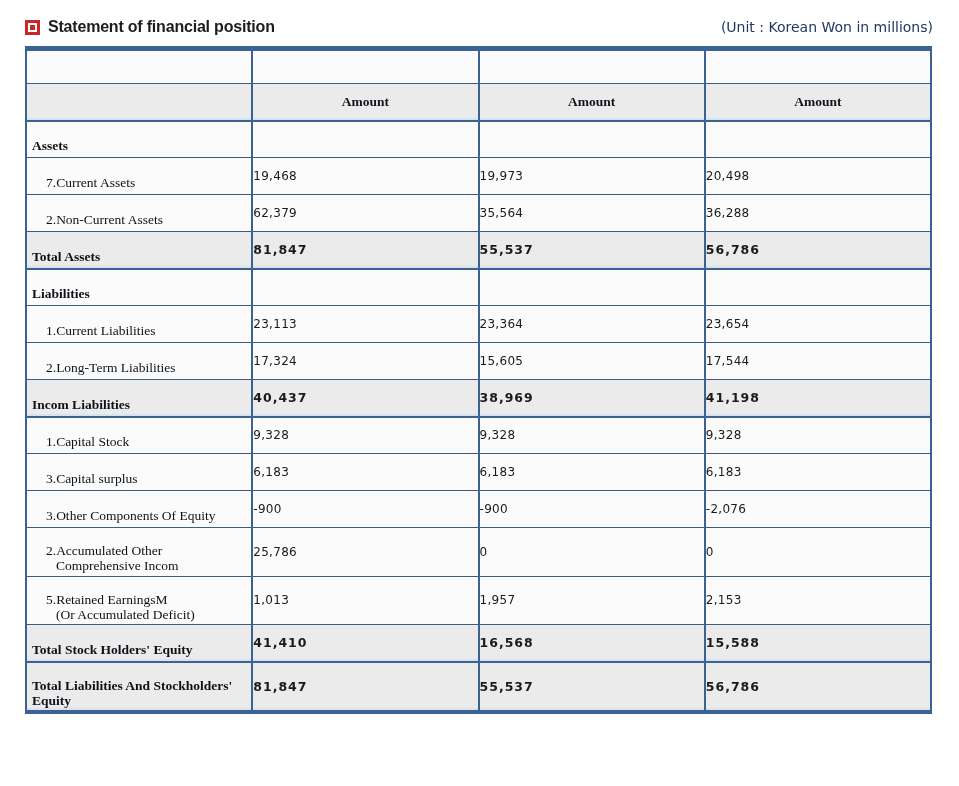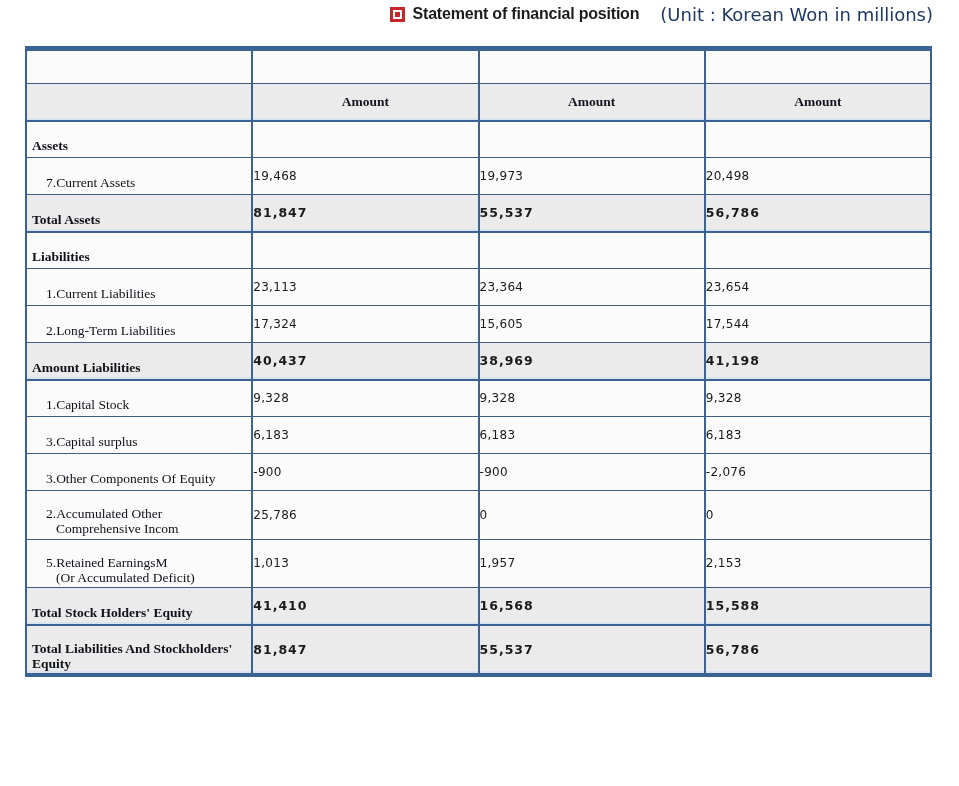--- a/index.html
+++ b/index.html
@@ -4,39 +4,39 @@
 <style>
   * { margin:0; padding:0; box-sizing:border-box; }
   html,body { background:#ffffff; }
   body {
     width:959px; height:786px; position:relative; overflow:hidden;
     font-family:"Liberation Serif", serif;
   }
 
   
   .header-bar {
-    position:absolute; left:25px; top:3px; width:908px; height:22px;
-    display:flex; justify-content:flex-end; align-items:center;
+    position:absolute; left:25px; top:16px; width:908px; height:22px;
+    display:flex; justify-content:space-between; align-items:center;
   }
   .title-wrap { display:flex; align-items:center; gap:8px; }
   .bullet {
     width:15px; height:15px; background:var(--icon-red,#c9252b);
     display:flex; align-items:center; justify-content:center; flex:0 0 auto;
   }
   .bullet-inner {
     width:9px; height:9px; background:#ffffff;
     display:flex; align-items:center; justify-content:center;
   }
   .bullet-core { width:5px; height:5px; background:var(--icon-red,#c9252b); }
   .page-title {
     font-family:"Liberation Sans", sans-serif; font-weight:bold;
     font-size:16px; color:#1c1c1c; letter-spacing:-0.2px;
   }
   .unit-note {
-    font-family:"DejaVu Sans", sans-serif; font-size:18px;
+    font-family:"DejaVu Sans", sans-serif; font-size:14px;
     color:var(--unit-navy,#1f3864);
     margin-left:21px;
   }
 
   
   table.statement {
     position:absolute; left:25px; top:46px; width:907px;
     border-collapse:collapse; table-layout:fixed;
     background:var(--header-row-bg,#fbfbfb);
     border-top:5px solid var(--border-blue,#3a6293);
@@ -125,20 +125,29 @@
   </tr>
       <tr class="row-item">
     <td class="label-cell">
       <span class="row-label">7.Current Assets</span>
 
     </td>
     <td class="amount-cell">19,468</td>
     <td class="amount-cell">19,973</td>
     <td class="amount-cell">20,498</td>
   </tr>
+      <tr class="row-item">
+    <td class="label-cell">
+      <span class="row-label">2.Non-Current Assets</span>
+
+    </td>
+    <td class="amount-cell">62,379</td>
+    <td class="amount-cell">35,564</td>
+    <td class="amount-cell">36,288</td>
+  </tr>
       <tr class="row-total gray">
     <td class="label-cell">
       <span class="row-label">Total Assets</span>
 
     </td>
     <td class="amount-cell">81,847</td>
     <td class="amount-cell">55,537</td>
     <td class="amount-cell">56,786</td>
   </tr>
       <tr class="row-section">
@@ -163,21 +172,21 @@
     <td class="label-cell">
       <span class="row-label">2.Long-Term Liabilities</span>
 
     </td>
     <td class="amount-cell">17,324</td>
     <td class="amount-cell">15,605</td>
     <td class="amount-cell">17,544</td>
   </tr>
       <tr class="row-total gray">
     <td class="label-cell">
-      <span class="row-label">Amount Liabilities</span>
+      <span class="row-label">Incom Liabilities</span>
 
     </td>
     <td class="amount-cell">40,437</td>
     <td class="amount-cell">38,969</td>
     <td class="amount-cell">41,198</td>
   </tr>
       <tr class="row-item">
     <td class="label-cell">
       <span class="row-label">1.Capital Stock</span>
 

